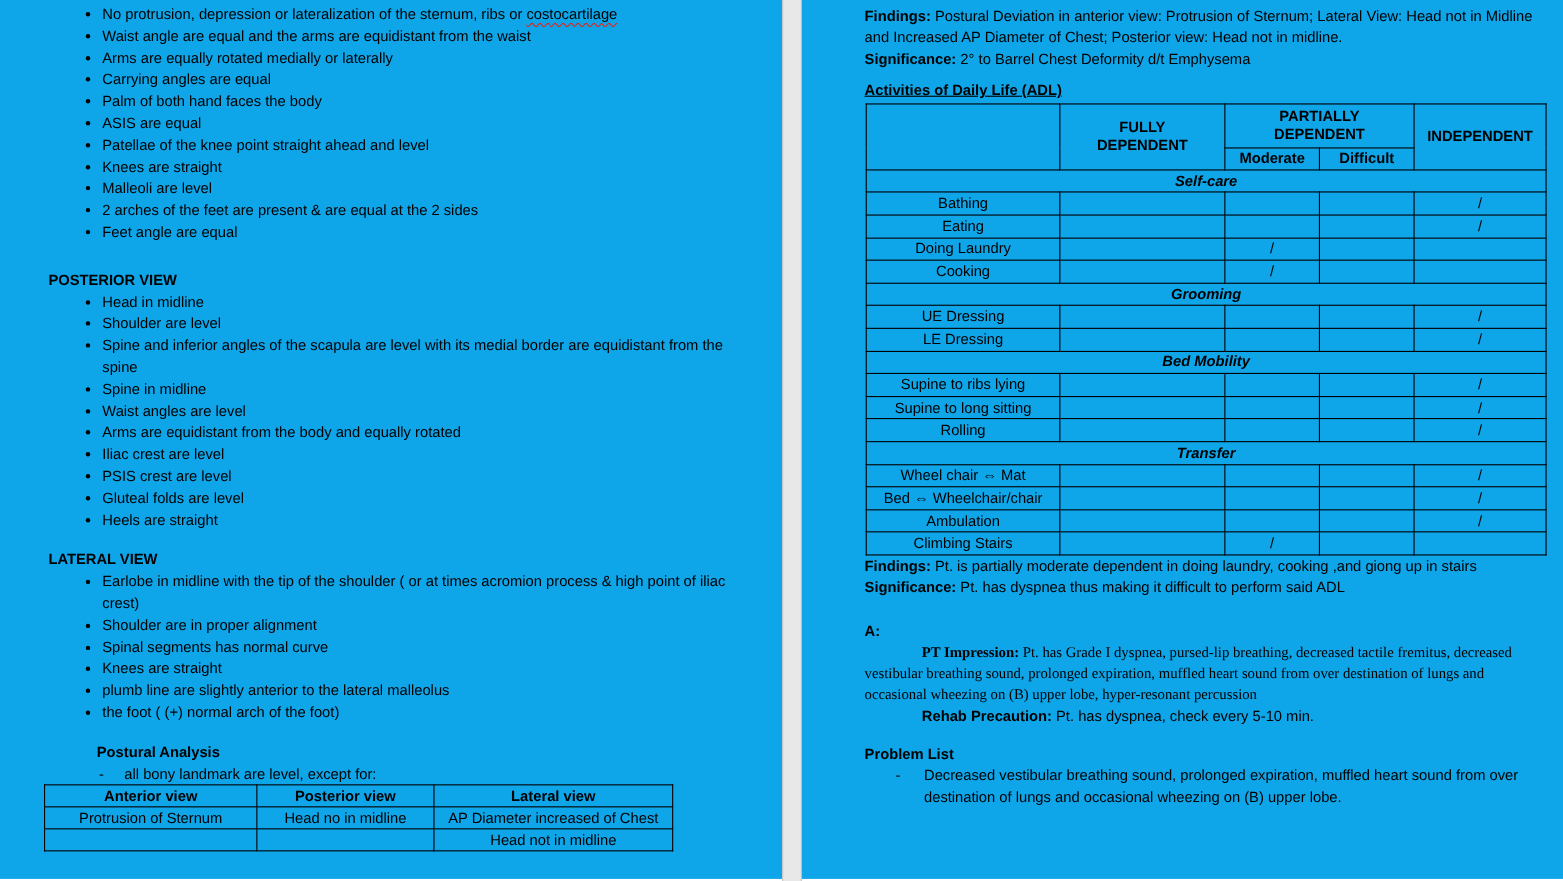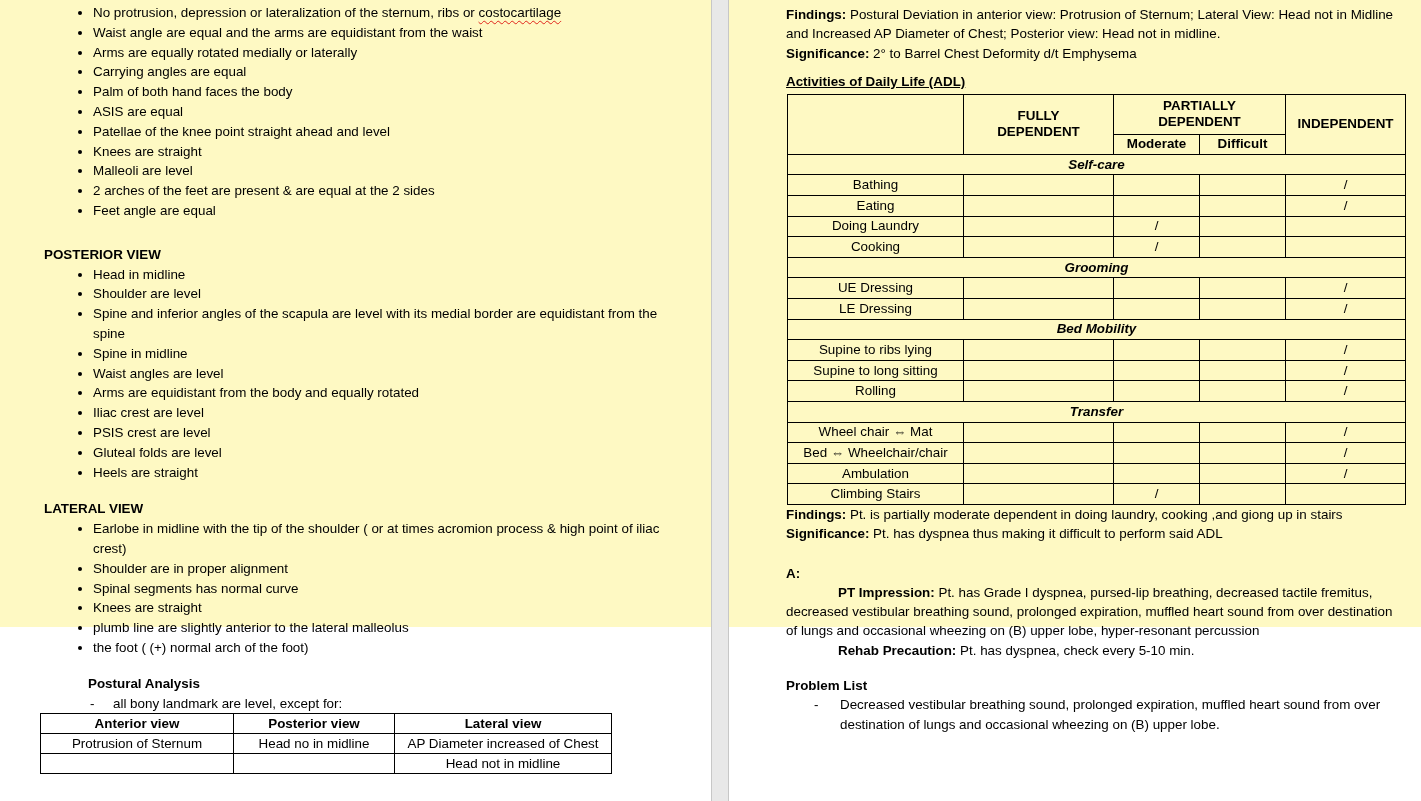--- a/index.html
+++ b/index.html
@@ -2,21 +2,21 @@
 <html><head>
 <meta charset="utf-8">
 <style>
   html,body{margin:0;padding:0;}
   body{
     width:1421px;height:801px;position:relative;overflow:hidden;
     background:#ffffff;color:#000;
     font-family:"Liberation Sans", sans-serif;
     font-size:13.4px;
   }
-  .page{position:absolute;top:0;background:#fef9c3;height:627px;}
+  .page{position:absolute;top:0;background:#0ea5e9;height:799px;}
   #page-left{left:0;width:711px;}
   #page-gap{position:absolute;left:711px;top:0;width:18px;height:801px;
     background:#e8e8e8;border-left:1px solid #c7c7c7;border-right:1px solid #c7c7c7;box-sizing:border-box;}
   #page-right{left:729px;width:692px;}
 
   
   .content-left{position:absolute;left:44px;top:3px;width:622px;line-height:19.8px;}
   ul.blist{margin:0;padding:0 0 0 49px;list-style:disc outside;}
   ul.blist li{padding:0;margin:0;}
   .misspell{text-decoration:underline wavy #e0251b;text-decoration-thickness:1px;text-underline-offset:3px;text-decoration-skip-ink:none;}
@@ -40,21 +40,21 @@
   #adl-heading{font-weight:bold;text-decoration:underline;margin-top:10px;line-height:17px;}
   #adl-table{width:619px;margin-top:4px;margin-left:1px;}
   #adl-table th{white-space:pre-line;line-height:16px;}
   #adl-table tr.h1 th{height:39px;}
   #adl-table tr.h2 th{height:19px;}
   #adl-table td.sect{font-weight:bold;font-style:italic;}
   #adl-table td.lab{font-weight:normal;}
   #adl-table td{height:19.6px;}
   #findings2{margin-top:0;}
   #a-label{margin-top:20px;font-weight:bold;}
-  #pt-para{text-indent:52px;}
+  #pt-para{text-indent:52px;font-family:Liberation Serif, serif;}
   .rehab{padding-left:52px;}
   #problem-h{margin-top:16px;font-weight:bold;}
   #problem-item{padding-left:28px;margin-top:0;}
   #problem-item .dash{flex:0 0 26px;}
 </style>
 </head>
 <body>
 
 <div class="page" id="page-left">
   <div class="content-left">

